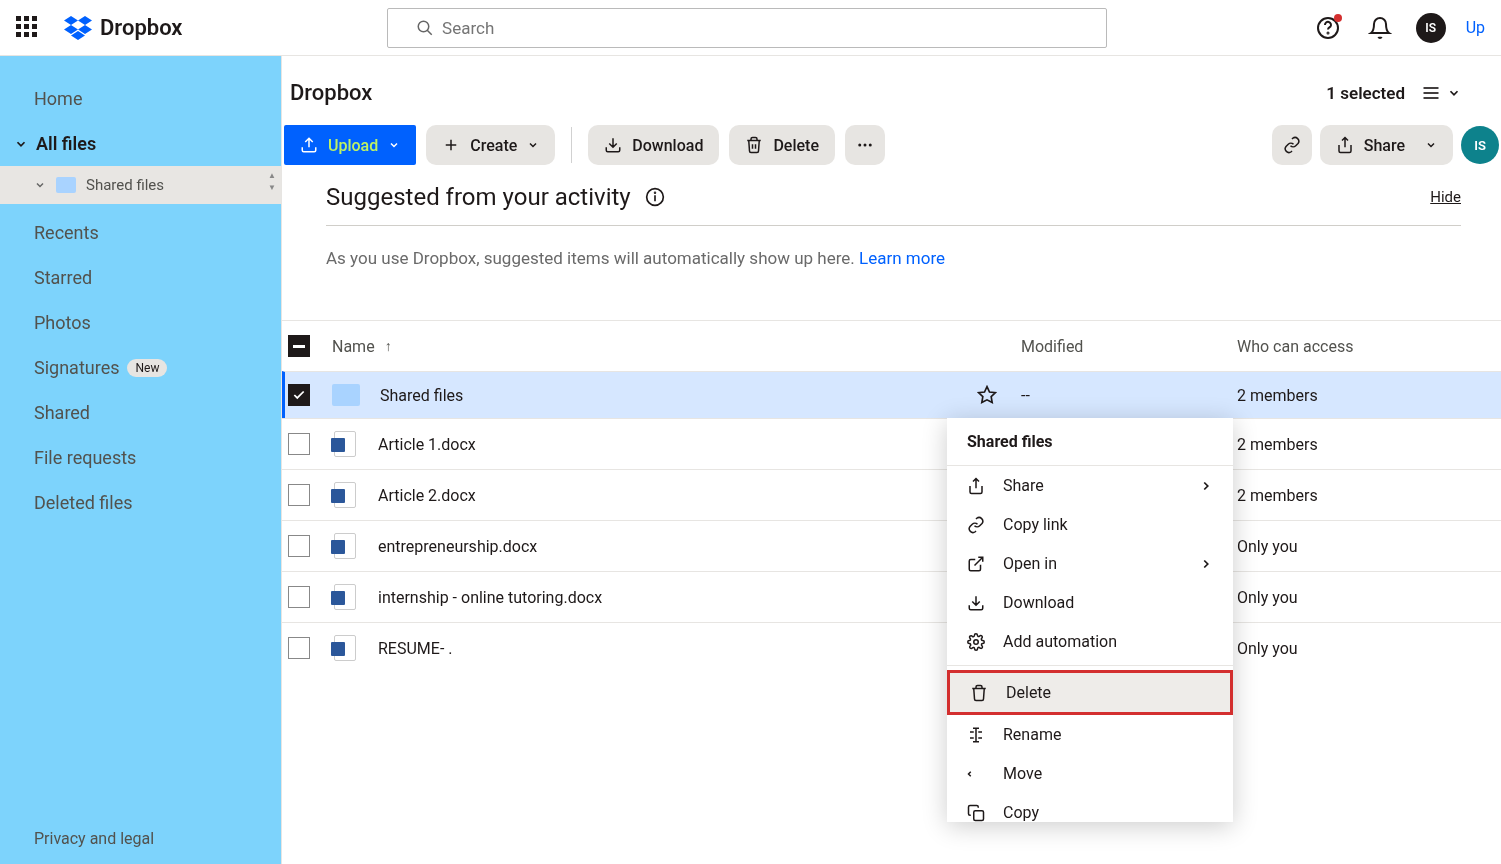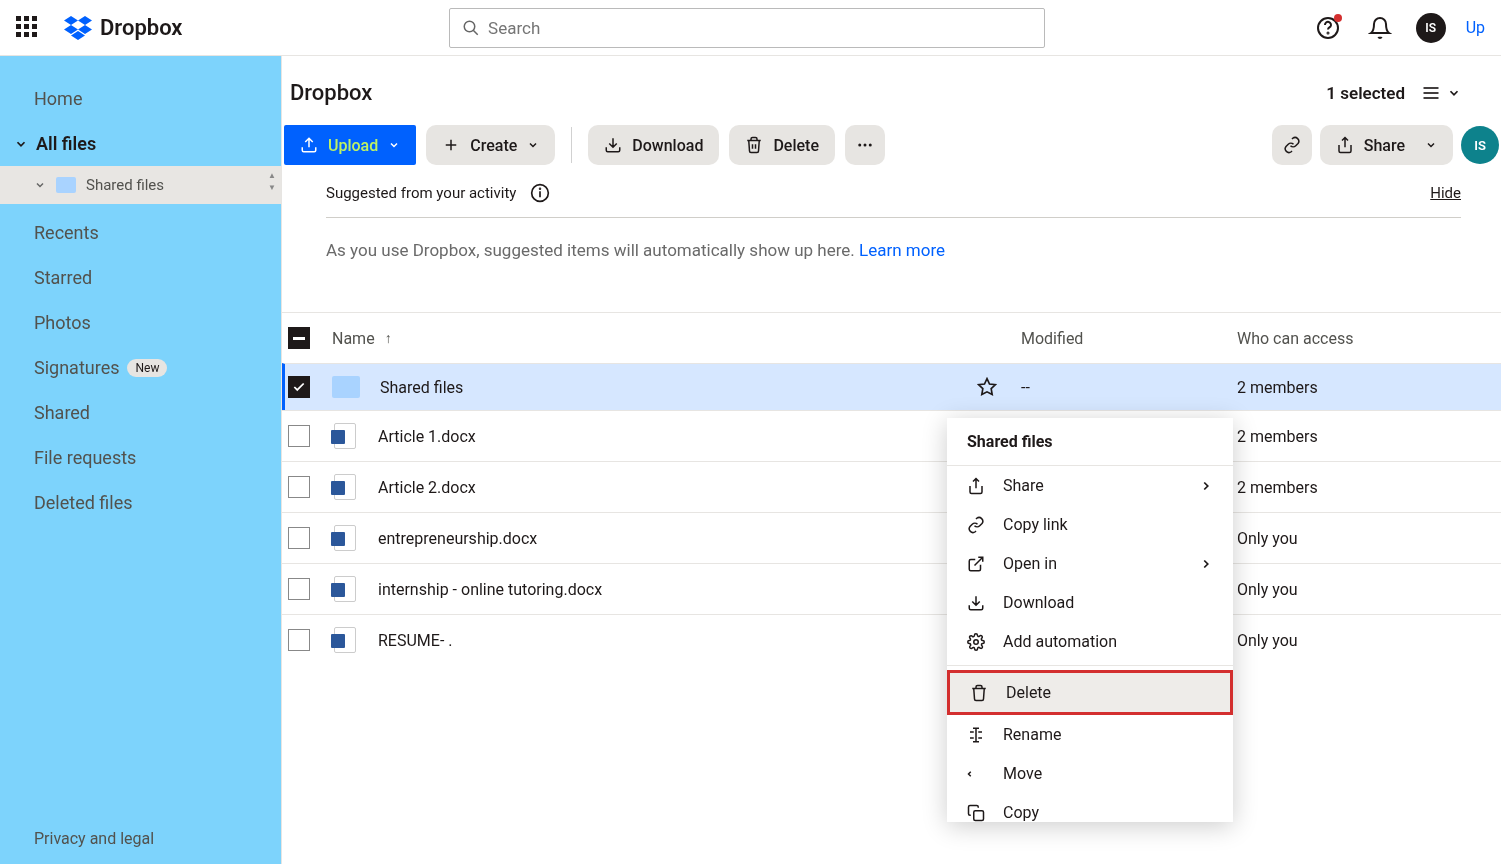--- a/index.html
+++ b/index.html
@@ -3,21 +3,21 @@
 <meta charset="utf-8">
 <style>
 * { box-sizing: border-box; margin: 0; padding: 0; font-family: -apple-system, BlinkMacSystemFont, "Segoe UI", Roboto, Helvetica, Arial, sans-serif; }
 body { width: 1501px; height: 864px; overflow: hidden; background: #fff; color: #1e1919; }
 .header { display: flex; align-items: center; height: 56px; border-bottom: 1px solid #e7e5e2; padding: 0 16px; }
 .apps-icon { width: 24px; height: 24px; display: grid; grid-template-columns: repeat(3,5px); grid-template-rows: repeat(3,5px); gap: 3px; margin-right: 24px; cursor: pointer; }
 .apps-icon span { width: 5px; height: 5px; background: #1e1919; }
 .logo { display: flex; align-items: center; gap: 8px; cursor: pointer; }
 .logo-text { font-size: 22px; font-weight: 600; color: #1e1919; }
 .search-container { flex: 1; display: flex; justify-content: center; }
-.search-box { width: 596px; height: 40px; border: 1px solid #bababa; display: flex; align-items: center; padding: 0 12px; border-radius: 2px; }
+.search-box { width: 720px; height: 40px; border: 1px solid #bababa; display: flex; align-items: center; padding: 0 28px; border-radius: 2px; }
 .search-box input { border: none; outline: none; flex: 1; font-size: 17px; color: #666; margin-left: 8px; }
 .header-right { display: flex; align-items: center; gap: 20px; margin-left: auto; }
 .icon-btn { width: 32px; height: 32px; display: flex; align-items: center; justify-content: center; cursor: pointer; position: relative; }
 .badge-dot { position: absolute; top: 2px; right: 2px; width: 8px; height: 8px; background: #d32f2f; border-radius: 50%; }
 .avatar { width: 30px; height: 30px; border-radius: 50%; background: #1e1919; color: #fff; display: flex; align-items: center; justify-content: center; font-size: 12px; font-weight: 600; }
 .upgrade-link { color: #0061fe; font-size: 16px; }
 .page { display: flex; height: calc(864px - 56px); }
 .sidebar { width: 282px; background: #7dd3fc; border-right: 1px solid #e7e5e2; padding-top: 20px; display: flex; flex-direction: column; }
 .nav-item { padding: 12px 34px; font-size: 18px; color: #52524e; cursor: pointer; display: flex; align-items: center; gap: 8px; }
 .nav-item.expandable { padding-left: 14px; }
@@ -38,21 +38,21 @@
 .toolbar { display: flex; align-items: center; gap: 10px; padding: 0 2px 18px; }
 .btn { height: 40px; padding: 0 16px; display: inline-flex; align-items: center; gap: 10px; font-size: 16px; font-weight: 500; border: none; cursor: pointer; border-radius: 2px; }
 .btn-primary { background: #0061fe; color: #bef264; }
 .btn-secondary { background: #e7e5e2; color: #1e1919; border-radius: 10px; }
 .btn-icon-only { width: 40px; padding: 0; justify-content: center; }
 .toolbar-divider { width: 1px; height: 36px; background: #d1d1d1; margin: 0 6px; }
 .toolbar-right { margin-left: auto; display: flex; align-items: center; gap: 8px; }
 .avatar-teal { width: 38px; height: 38px; border-radius: 50%; background: #0d828c; color: #fff; display: flex; align-items: center; justify-content: center; font-size: 13px; font-weight: 600; }
 .suggested { padding: 0 40px 16px 44px; border-bottom: 1px solid #e7e5e2; margin: 0 0 0 0;}
 .suggested-header { display: flex; align-items: center; justify-content: space-between; padding-bottom: 14px; border-bottom: 1px solid #d0cec9;}
-.suggested-title { font-size: 15px; color: #1e1919; display: flex; align-items: center; gap: 14px; }
+.suggested-title { font-size: 24px; color: #1e1919; display: flex; align-items: center; gap: 14px; }
 .hide-link { font-size: 15px; color: #1e1919; text-decoration: underline; cursor: pointer; margin-left: 12px; }
 .suggested-text { padding: 22px 0 36px; font-size: 17px; color: #6a6a6a; }
 .learn-link { color: #0061fe; }
 .table { width: 100%; }
 .table-header { display: flex; align-items: center; padding: 14px 40px 14px 6px; font-size: 16px; color: #52524e; }
 .col-check { width: 44px; }
 .col-name { flex: 1; display: flex; align-items: center; gap: 10px; }
 .col-star { width: 44px; }
 .col-modified { width: 200px; }
 .col-access { width: 224px; margin-left: 16px; }

